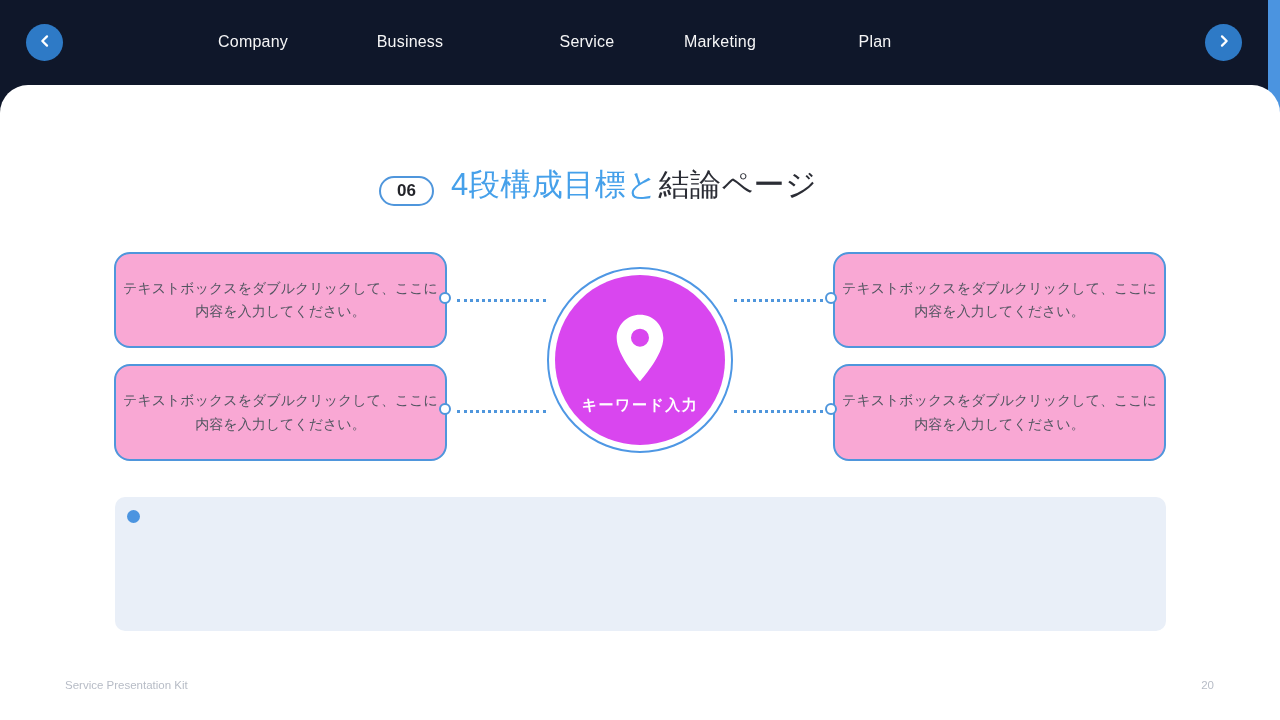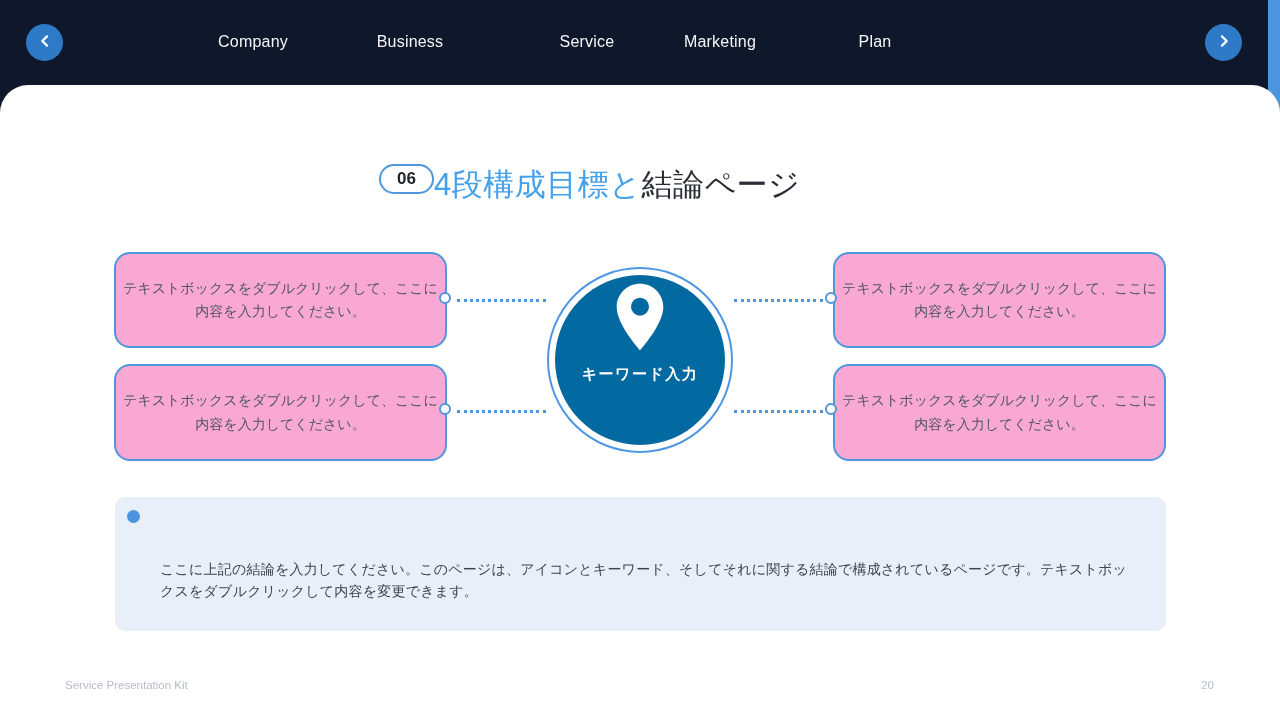--- a/index.html
+++ b/index.html
@@ -17,21 +17,21 @@
               font-size:16px; letter-spacing:.2px; cursor:pointer; }
   .nav-pill { position:absolute; top:27px; left:1029px; transform:translateX(-50%);
               background:#2e7ac6; color:#fff; font-weight:bold; font-size:16px;
               padding:7px 40px; border-radius:17px; cursor:pointer; }
 
   
   .sheet { position:absolute; top:85px; left:0; width:1280px; height:635px; background:#ffffff;
            border-radius:28px 28px 0 0; }
 
   
-  .title-row { position:absolute; left:379px; top:164px; display:flex; align-items:flex-start; }
+  .title-row { position:absolute; left:379px; top:164px; display:flex; align-items:flex-end; gap:17px; }
   .title-badge { border:2px solid #4f96dc; border-radius:15px; padding:3px 16px;
                  font-size:17px; font-weight:bold; color:#23242a; background:#fff; }
   .page-title { font-size:31px; font-weight:normal; color:#2b2d35; letter-spacing:.5px; }
   .page-title .hl { color:#45a0ea; }
 
   
   .tbox { position:absolute; width:333px; border:2px solid #4f96dc; border-radius:16px;
           background:#f9a8d4; display:flex; align-items:center; justify-content:center;
           text-align:center; font-size:14px; color:#515560; line-height:1.65; cursor:text; }
   .tbox-tl { left:114px; top:252px; height:96px; }
@@ -49,22 +49,22 @@
           background:#fff; }
   .node-l1 { left:439px; top:292px; }
   .node-r1 { left:825px; top:292px; }
   .node-l2 { left:439px; top:403px; }
   .node-r2 { left:825px; top:403px; }
 
   
   .circle-outer { position:absolute; left:547px; top:267px; width:186px; height:186px;
                   border:2px solid #4e97e4; border-radius:50%; background:#fff; cursor:pointer; }
   .circle-inner { position:absolute; left:6px; top:6px; width:170px; height:170px;
-                  border-radius:50%; background:#0369a1; display:flex; flex-direction:column;
-                  align-items:center; justify-content:flex-start; }
+                  border-radius:50%; background:#d946ef; display:flex; flex-direction:column;
+                  align-items:center; justify-content:center; }
   .circle-inner svg { width:80px; height:80px; margin-top:2px; }
   .circle-label { color:#fff; font-weight:bold; font-size:15px; letter-spacing:1.5px; margin-top:4px; }
 
   
   .panel { position:absolute; left:115px; top:497px; width:1051px; height:134px;
            background:#e9eff8; border-radius:10px; }
   .panel-dot { position:absolute; left:12px; top:13px; width:13px; height:13px;
                border-radius:50%; background:#4b94e0; }
   .panel-heading { position:absolute; left:45px; top:32px; font-size:16.5px; font-weight:bold;
                    color:#23242a; letter-spacing:.3px; }
@@ -137,17 +137,16 @@
       <svg viewBox="0 0 24 24" width="80" height="80">
           <path fill="#ffffff" d="M12 2c-3.9 0-7 3.1-7 7 0 5.25 7 13 7 13s7-7.75 7-13c0-3.9-3.1-7-7-7zm0 9.6a2.7 2.7 0 1 1 0-5.4 2.7 2.7 0 0 1 0 5.4z"></path>
         </svg>
     </span>
     <div class="circle-label">キーワード入力</div>
   </div>
 </div>
 
 <div class="panel">
   <div class="panel-dot"></div>
-  <div class="panel-body">ここに上記の結論を入力してください。このページは、アイコンとキーワード、そしてそれに関する結論で構成されているページです。テキストボックスをダブルクリックして内容を変更できます。</div>
 </div>
 
 <div class="footer-left">Service Presentation Kit</div>
 <div class="footer-page">20</div>
 
 </body></html>

